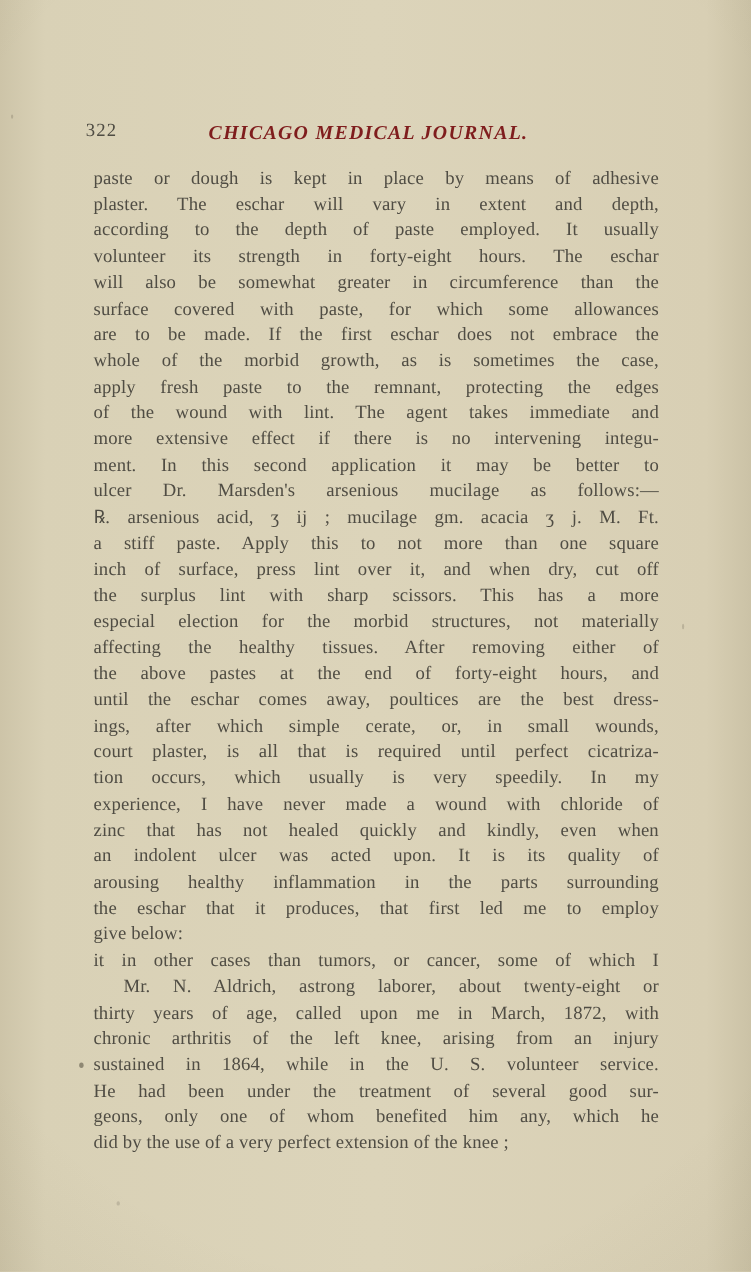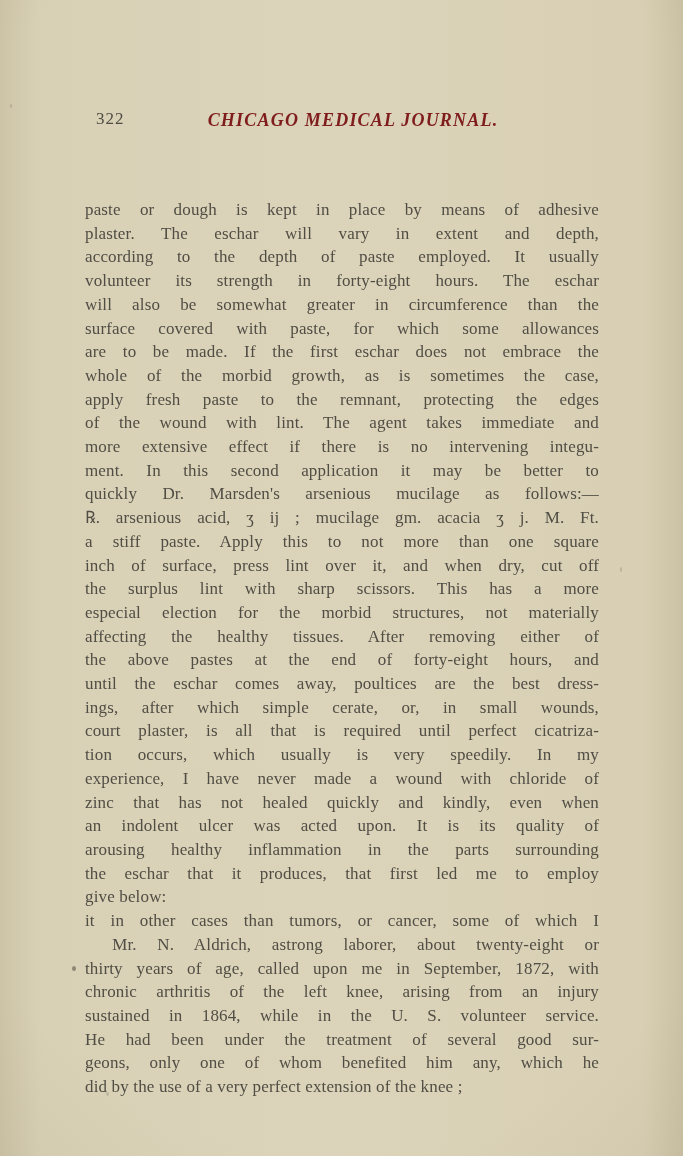--- a/index.html
+++ b/index.html
@@ -18,21 +18,21 @@
     font-family: "Liberation Serif", "DejaVu Serif", serif;
     color: #4d4a41;
   }
   .paper {
     position: absolute;
     inset: 0;
   }
   .page-header {
     position: absolute;
     top: 109px;
-    left: 96px;
+    left: 78px;
     width: 514px;
     height: 22px;
   }
   .page-number {
     position: absolute;
     left: 0;
     top: 0;
     font-size: 17px;
     letter-spacing: 1px;
     color: #4f4c43;
@@ -51,21 +51,20 @@
   }
   .body-text {
     position: absolute;
     top: 150px;
     left: 85px;
     width: 514px;
     font-size: 17px;
     line-height: 23.7px;
     letter-spacing: 0.15px;
     color: #504d44;
-    margin-top: 48px;
   }
   .paragraph {
     margin: 0;
   }
   .text-line {
     text-align: justify;
     text-align-last: justify;
     white-space: nowrap; 
     white-space: normal;
   }
@@ -102,21 +101,21 @@
         <div class="text-line">according to the depth of paste employed.  It usually</div>
         <div class="text-line">volunteer its strength in forty-eight hours.  The eschar</div>
         <div class="text-line">will also be somewhat greater in circumference than the</div>
         <div class="text-line">surface covered with paste, for which some allowances</div>
         <div class="text-line">are to be made.  If the first eschar does not embrace the</div>
         <div class="text-line">whole of the morbid growth, as is sometimes the case,</div>
         <div class="text-line">apply fresh paste to the remnant, protecting the edges</div>
         <div class="text-line">of the wound with lint.  The agent takes immediate and</div>
         <div class="text-line">more extensive effect if there is no intervening integu-</div>
         <div class="text-line">ment.  In this second application it may be better to</div>
-        <div class="text-line">quickly Dr. Marsden's arsenious mucilage as follows:—</div>
+        <div class="text-line">ulcer Dr. Marsden's arsenious mucilage as follows:—</div>
         <div class="text-line">℞. arsenious acid, ʒ ij ; mucilage gm. acacia ʒ j.  M. Ft.</div>
         <div class="text-line">a stiff paste.  Apply this to not more than one square</div>
         <div class="text-line">inch of surface, press lint over it, and when dry, cut off</div>
         <div class="text-line">the surplus lint with sharp scissors.  This has a more</div>
         <div class="text-line">especial election for the morbid structures, not materially</div>
         <div class="text-line">affecting the healthy tissues.  After removing either of</div>
         <div class="text-line">the above pastes at the end of forty-eight hours, and</div>
         <div class="text-line">until the eschar comes away, poultices are the best dress-</div>
         <div class="text-line">ings, after which simple cerate, or, in small wounds,</div>
         <div class="text-line">court plaster, is all that is required until perfect cicatriza-</div>
@@ -124,21 +123,21 @@
         <div class="text-line">experience, I have never made a wound with chloride of</div>
         <div class="text-line">zinc that has not healed quickly and kindly, even when</div>
         <div class="text-line">an indolent ulcer was acted upon.  It is its quality of</div>
         <div class="text-line">arousing healthy inflammation in the parts surrounding</div>
         <div class="text-line">the eschar that it produces, that first led me to employ</div>
         <div class="text-line last">give below:</div>
         <div class="text-line">it in other cases than tumors, or cancer, some of which I</div>
       </div>
       <div class="paragraph indent">
         <div class="text-line">Mr. N. Aldrich, astrong laborer, about twenty-eight or</div>
-        <div class="text-line">thirty years of age, called upon me in September, 1872, with</div>
+        <div class="text-line">thirty years of age, called upon me in March, 1872, with</div>
         <div class="text-line">chronic arthritis of the left knee, arising from an injury</div>
         <div class="text-line">sustained in 1864, while in the U. S. volunteer service.</div>
         <div class="text-line">He had been under the treatment of several good sur-</div>
         <div class="text-line">geons, only one of whom benefited him any, which he</div>
         <div class="text-line last">did by the use of a very perfect extension of the knee ;</div>
       </div>
     </div>
 
   <span class="scan-speck speck-1"></span>
   <span class="scan-speck speck-2"></span>

